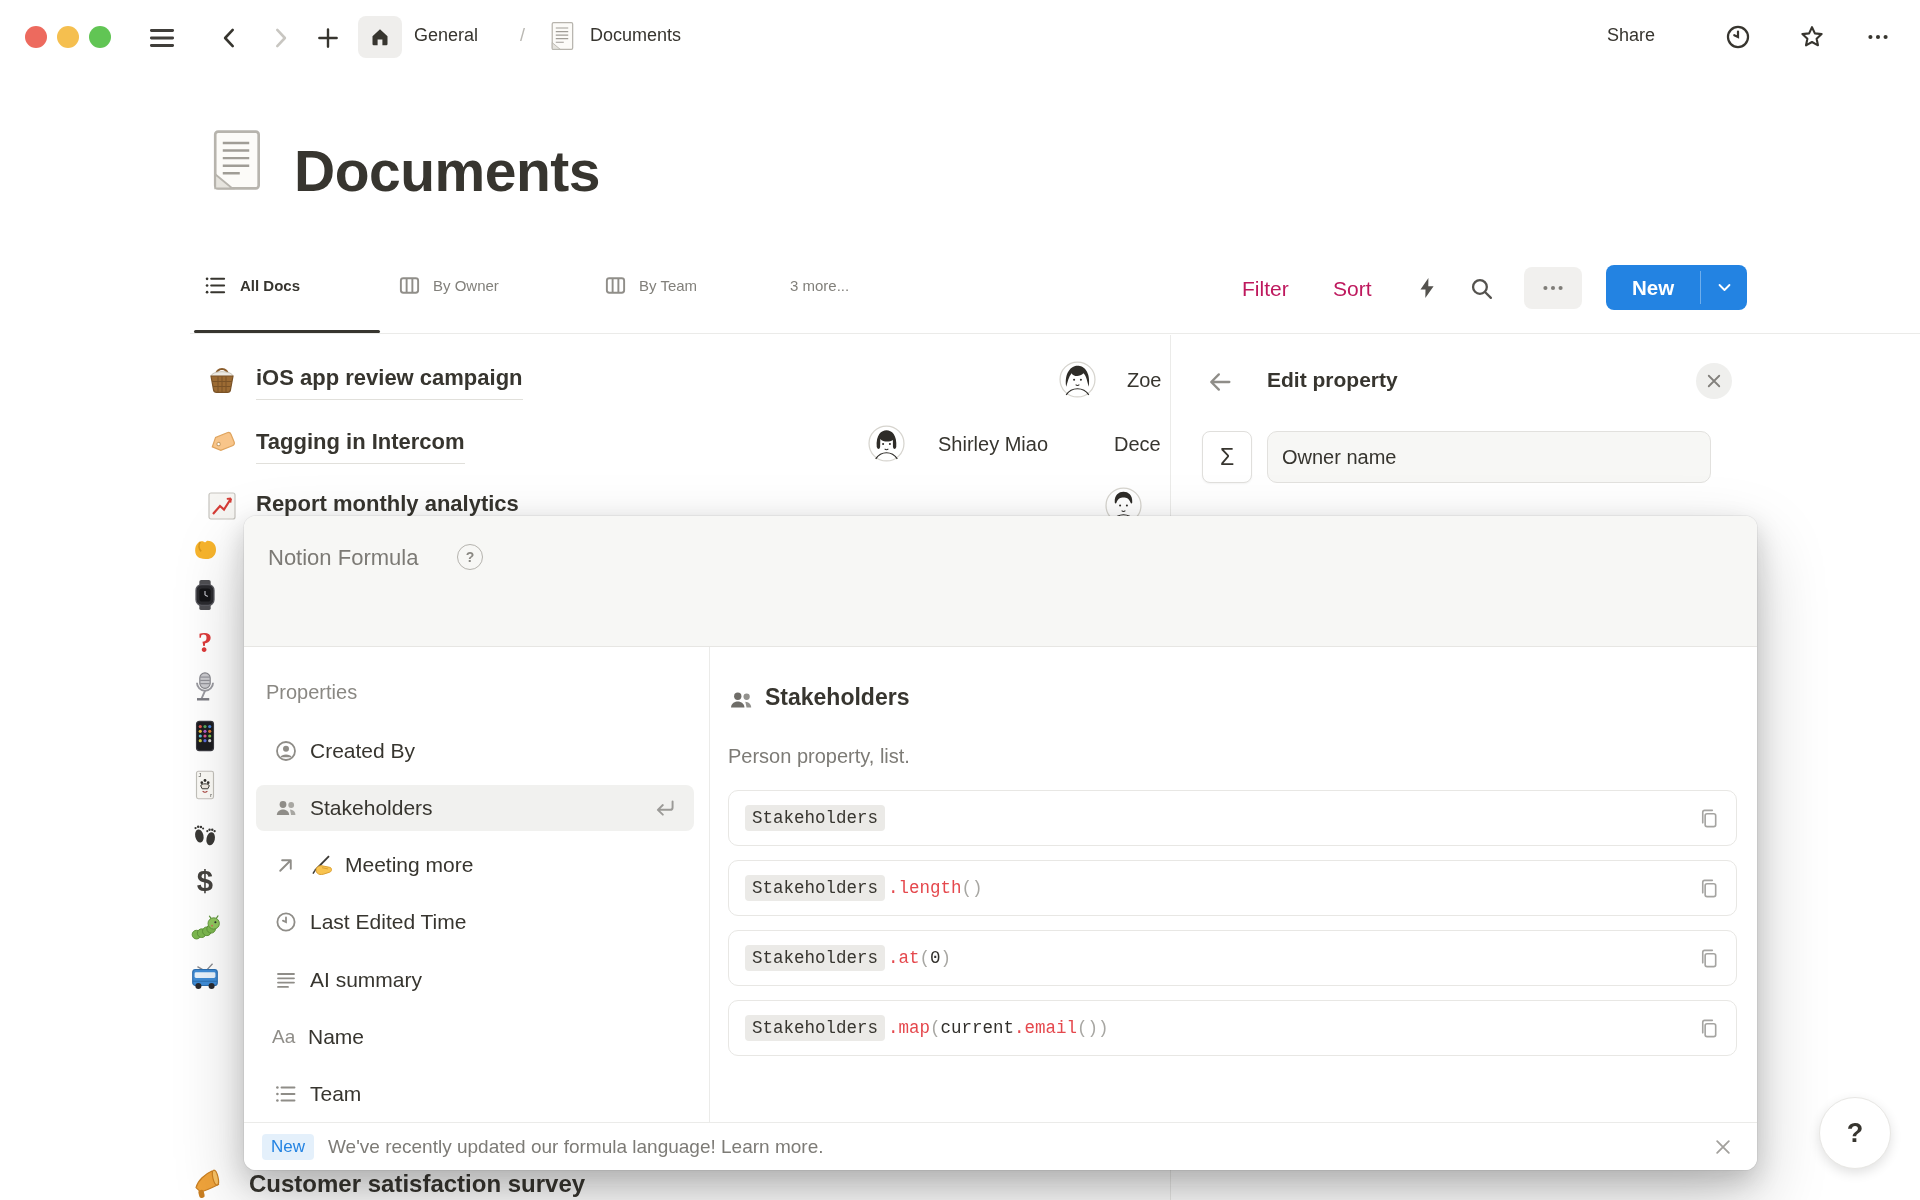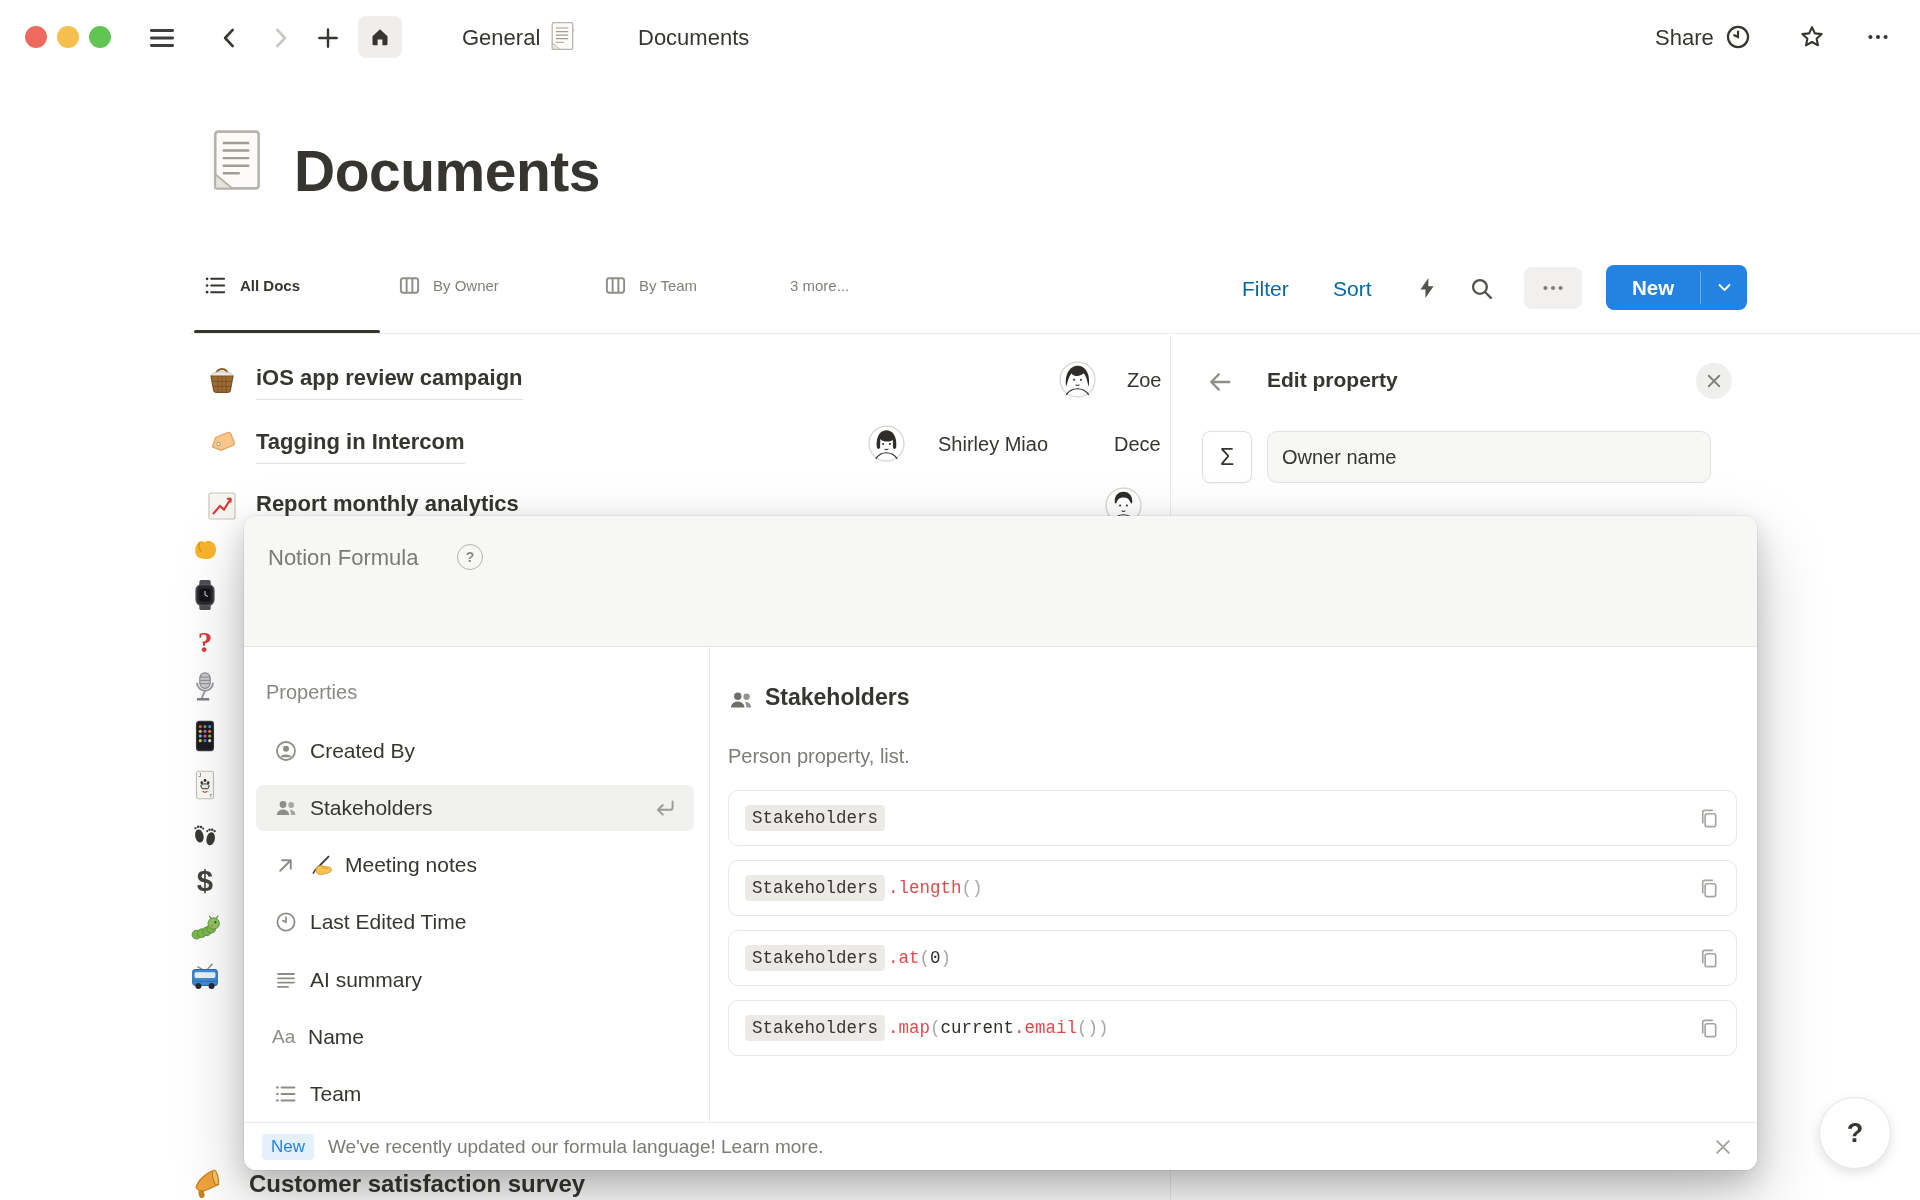--- a/index.html
+++ b/index.html
@@ -4,26 +4,26 @@
 <style>
   html,body{margin:0;padding:0;background:#fff;}
   body{font-family:"Liberation Sans",sans-serif;color:#37352f;-webkit-font-smoothing:antialiased;}
   .stage{position:relative;width:1920px;height:1200px;background:#fff;overflow:hidden;}
   .abs{position:absolute;}
   .ico{display:flex;align-items:center;justify-content:center;}
   .ghost{border-radius:6px;cursor:pointer;}
   svg{display:block;}
   
   .light{position:absolute;top:26px;width:22px;height:22px;border-radius:50%;}
-  .crumb{font-size:22px;color:#37352f;white-space:nowrap;cursor:pointer;margin-left:48px;}
+  .crumb{font-size:18px;color:#37352f;white-space:nowrap;cursor:pointer;}
   
   .tab-label{font-size:15px;white-space:nowrap;cursor:pointer;}
   .tab-on{color:#37352f;font-weight:600;}
   .tab-off{color:#82807b;}
-  .ctl{font-size:21px;color:#0369a1;cursor:pointer;white-space:nowrap;}
+  .ctl{font-size:21px;color:#be185d;cursor:pointer;white-space:nowrap;}
   
   .rowtitle{font-size:22px;font-weight:600;color:#37352f;line-height:30px;padding-bottom:6px;border-bottom:1px solid #e1e0db;cursor:pointer;white-space:nowrap;}
   .celltxt{font-size:20px;color:#37352f;line-height:26px;white-space:nowrap;}
   
   .panel{background:#fff;border-left:1px solid #ebebe9;}
   .circbtn{width:36px;height:36px;border-radius:50%;display:flex;align-items:center;justify-content:center;cursor:pointer;}
   
   .popup{background:#fff;border-radius:12px;overflow:hidden;
     box-shadow:0 0 0 1px rgba(15,15,15,.05),0 10px 26px rgba(15,15,15,.18),0 30px 70px rgba(15,15,15,.22);}
   .pitem{position:absolute;left:12px;width:438px;height:46px;border-radius:8px;display:flex;align-items:center;cursor:pointer;}
@@ -487,21 +487,21 @@
 
       <div class="pitem" style="top:195px;">
         <svg width="23" height="23" viewBox="0 0 24 24" style="margin-left:18px;color:#8f8d88;">
             <path d="M6.5 17.5 L17.5 6.5 M8.5 6.5 h9 v9" stroke="currentColor" stroke-width="2" fill="none" stroke-linecap="round" stroke-linejoin="round"></path>
           </svg>
         <span style="margin-left:11px;">
             <svg width="28" height="28">
               <use href="#sym-writing-hand"></use>
             </svg>
           </span>
-        <span class="lbl" style="margin-left:9px;">Meeting notes</span>
+        <span class="lbl" style="margin-left:9px;">Meeting more</span>
       </div>
 
       <div class="pitem" style="top:252px;">
         <svg width="24" height="24" viewBox="0 0 24 24" style="margin-left:18px;color:#8f8d88;">
             <circle cx="12" cy="12" r="8.6" stroke="currentColor" stroke-width="1.8" fill="none"></circle>
             <path d="M12 7.5 V12 L8.9 10.6" stroke="currentColor" stroke-width="1.8" stroke-linecap="round" fill="none"></path>
           </svg>
         <span class="lbl" style="margin-left:12px;">Last Edited Time</span>
       </div>
 

